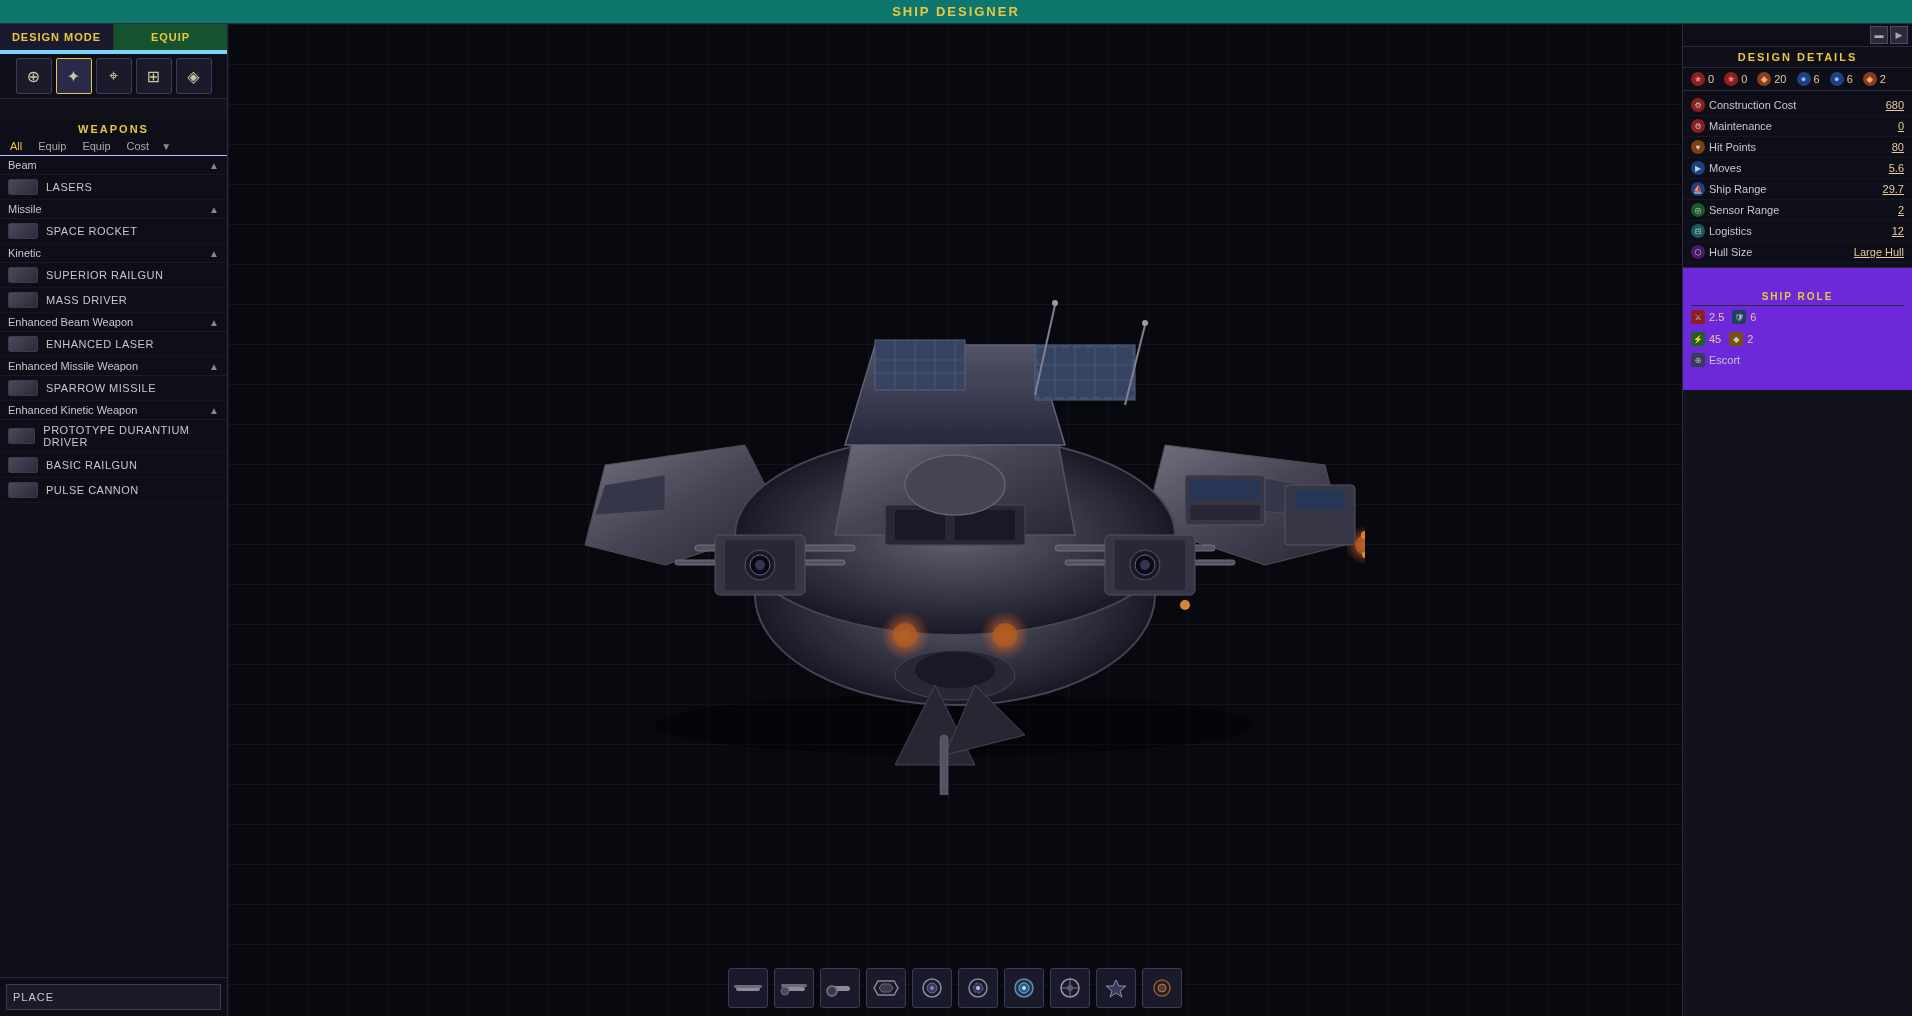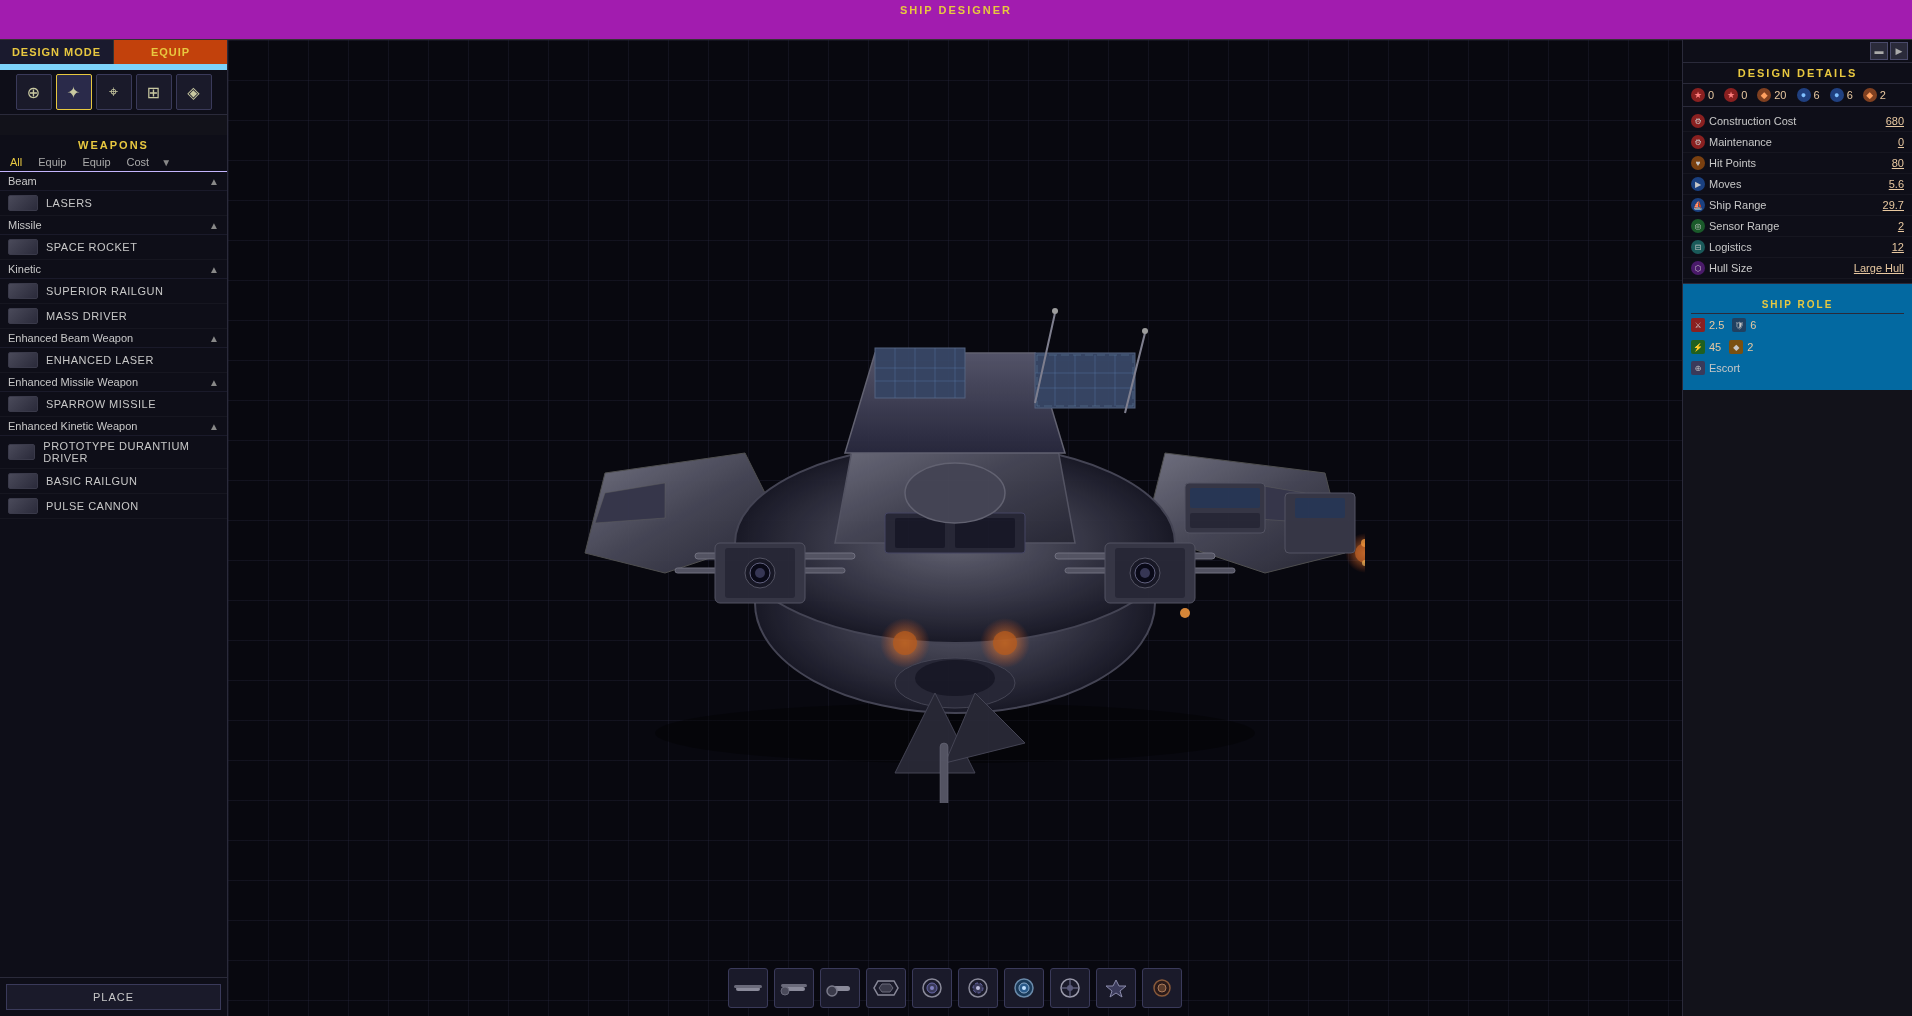--- a/index.html
+++ b/index.html
@@ -10,52 +10,52 @@
       font-size: 12px;
       width: 1912px;
       height: 1016px;
       overflow: hidden;
       display: flex;
       flex-direction: column;
     }
 
     
     #title-bar {
-      background: #a21caf;
+      background: #0f766e;
       text-align: center;
       padding: 4px 0;
       border-bottom: 1px solid #333;
       color: #e8c840;
-      font-size: 11px;
+      font-size: 13px;
       font-weight: bold;
       letter-spacing: 2px;
       text-transform: uppercase;
-      height: 40px;
+      height: 24px;
     }
 
     
     #main-layout {
       display: flex;
       flex: 1;
       height: calc(1016px - 24px);
     }
 
     
     #left-panel {
       width: 228px;
       background: #12121a;
       border-right: 1px solid #2a2a3a;
       display: flex;
       flex-direction: column;
     }
 
     #mode-tabs {
       display: flex;
-      background: #c2410c;
-      border-bottom: 6px solid #7dd3fc;
+      background: #14532d;
+      border-bottom: 4px solid #7dd3fc;
       height: 30px;
     }
 
     .mode-tab {
       flex: 1;
       display: flex;
       align-items: center;
       justify-content: center;
       color: #e8c840;
       font-size: 11px;
@@ -176,21 +176,20 @@
     #place-btn {
       width: 100%;
       padding: 6px;
       background: #1a1a2a;
       border: 1px solid #3a3a5a;
       color: #c8c8c8;
       font-size: 11px;
       letter-spacing: 1px;
       text-transform: uppercase;
       cursor: pointer;
-      text-align: center;
     }
 
     
     #center-viewport {
       flex: 1;
       position: relative;
       background: #08080f;
       overflow: hidden;
     }
 
@@ -382,22 +381,22 @@
 
     .stat-row-value {
       color: #e8c8a0;
       font-size: 11px;
       text-align: right;
       min-width: 40px;
       text-decoration: underline;
     }
 
     #ship-role-section {
-      padding: 12px 8px;
-      background: #0369a1;
+      padding: 20px 8px;
+      background: #6d28d9;
       border-top: 1px solid #2a2a3a;
     }
 
     #ship-role-header {
       text-align: center;
       color: #e8c840;
       font-size: 10px;
       font-weight: bold;
       letter-spacing: 2px;
       text-transform: uppercase;

